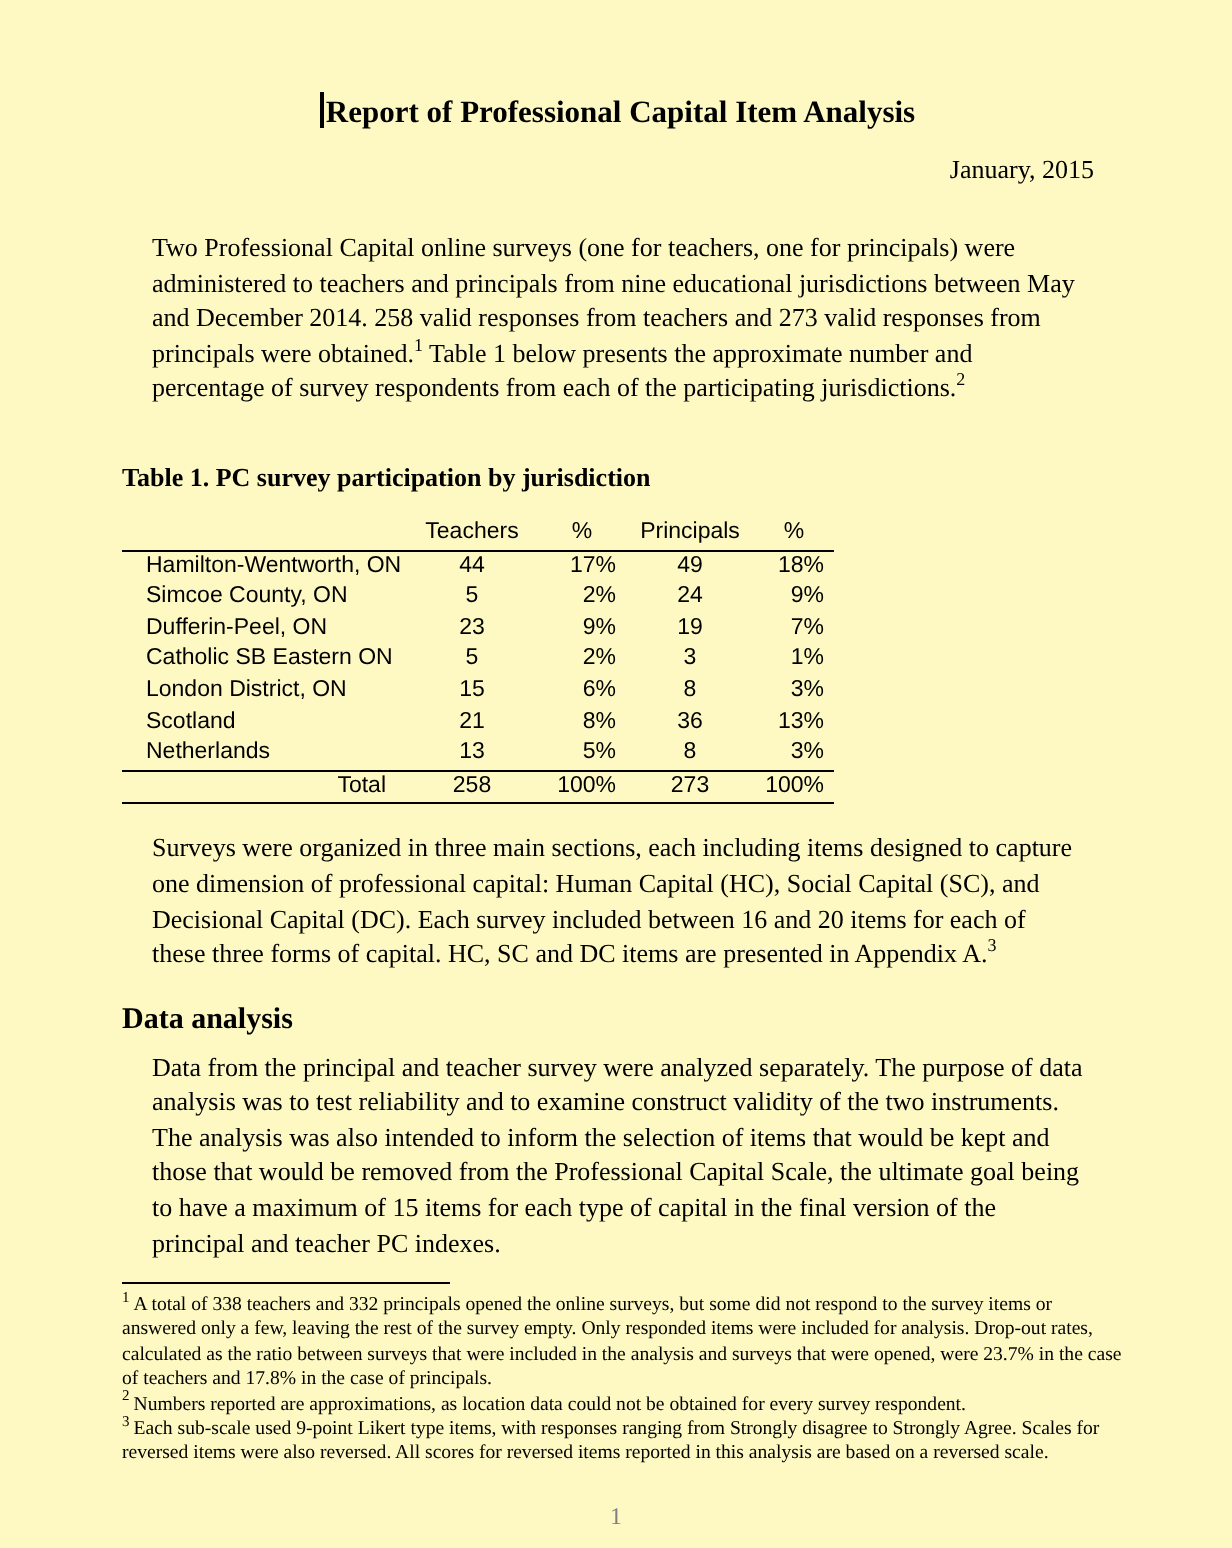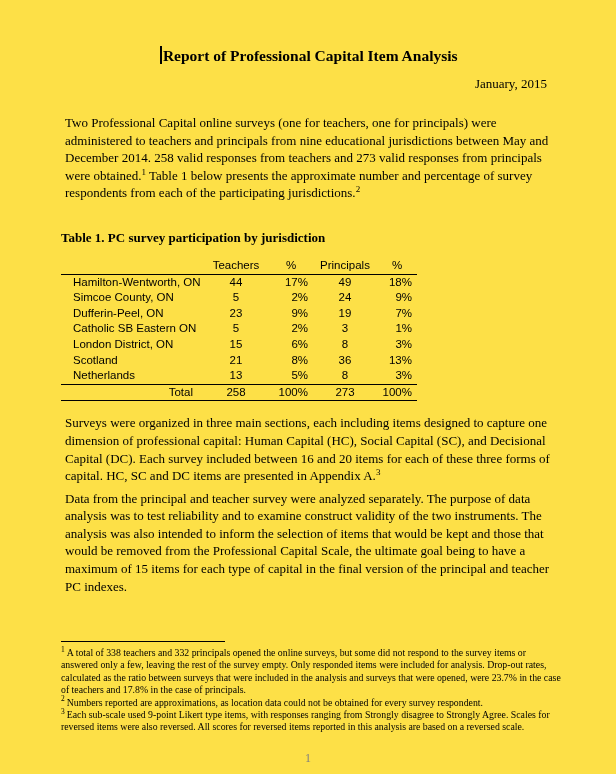--- a/index.html
+++ b/index.html
@@ -1,21 +1,21 @@
 <!DOCTYPE html>
 <html><head>
 <meta charset="utf-8">
 <style>
   html, body { margin: 0; padding: 0; background: #e8e8e8; }
   .page {
     position: relative;
     width: 616px;
     height: 774px;
     margin: 0 auto;
-    background: #fde047;
+    background: #fef9c3;
     font-family: "Liberation Serif", serif;
     color: #000000;
     overflow: hidden;
   }
   .content { padding: 46px 59px 0 61px; }
 
   .doc-title {
     text-align: center;
     font-size: 15.5px;
     font-weight: bold;
@@ -34,21 +34,21 @@
     text-align: right;
     font-size: 13px;
     line-height: 16px;
     margin-top: 10px;
     padding-right: 10px;
   }
 
   .body-para {
     font-size: 13px;
     line-height: 17.6px;
-    margin: 4px;
+    margin: 15px;
     text-align: left;
   }
   .p1 { margin-top: 22px; }
   .p2 { margin-top: 13px; }
   .p3 { margin-top: 5px; }
 
   sup { font-size: 9px; line-height: 0; }
 
   .table-caption {
     font-size: 13px;
@@ -207,20 +207,21 @@
           <td class="cell-center">258</td>
           <td class="cell-right">100%</td>
           <td class="cell-center">273</td>
           <td class="cell-right">100%</td>
         </tr>
       </tbody>
     </table>
 
     <p class="body-para p2"><span>Surveys were organized in three main sections, each including items designed to capture one dimension of professional capital: Human Capital (HC), Social Capital (SC), and Decisional Capital (DC). Each survey included between 16 and 20 items for each of these three forms of capital. HC, SC and DC items are presented in Appendix A.</span><sup>3</sup></p>
 
+    <h2 class="section-heading">Data analysis</h2>
 
     <p class="body-para p3">Data from the principal and teacher survey were analyzed separately. The purpose of data analysis was to test reliability and to examine construct validity of the two instruments. The analysis was also intended to inform the selection of items that would be kept and those that would be removed from the Professional Capital Scale, the ultimate goal being to have a maximum of 15 items for each type of capital in the final version of the principal and teacher PC indexes.</p>
 
   </div>
 
   <div class="footnotes">
     <div class="fn-sep"></div>
     <p class="fn"><sup>1</sup><span>A total of 338 teachers and 332 principals opened the online surveys, but some did not respond to the survey items or answered only a few, leaving the rest of the survey empty. Only responded items were included for analysis. Drop-out rates, calculated as the ratio between surveys that were included in the analysis and surveys that were opened, were 23.7% in the case of teachers and 17.8% in the case of principals.</span></p>
     <p class="fn"><sup>2</sup><span>Numbers reported are approximations, as location data could not be obtained for every survey respondent.</span></p>
     <p class="fn"><sup>3</sup><span>Each sub-scale used 9-point Likert type items, with responses ranging from Strongly disagree to Strongly Agree. Scales for reversed items were also reversed. All scores for reversed items reported in this analysis are based on a reversed scale.</span></p>

